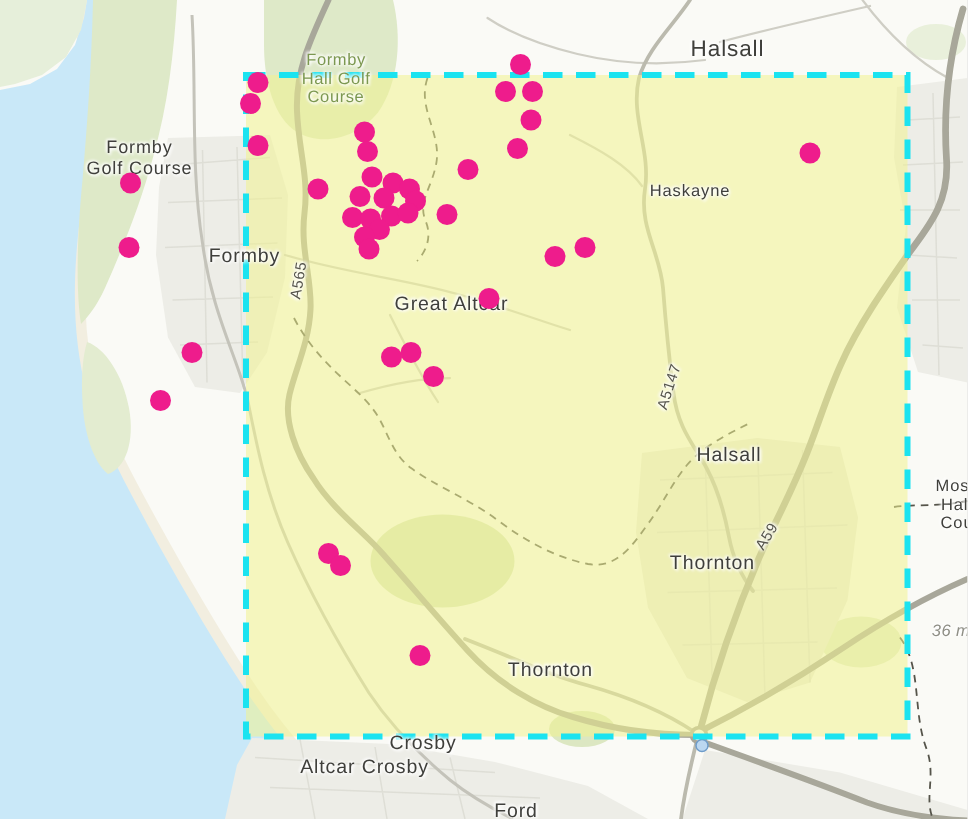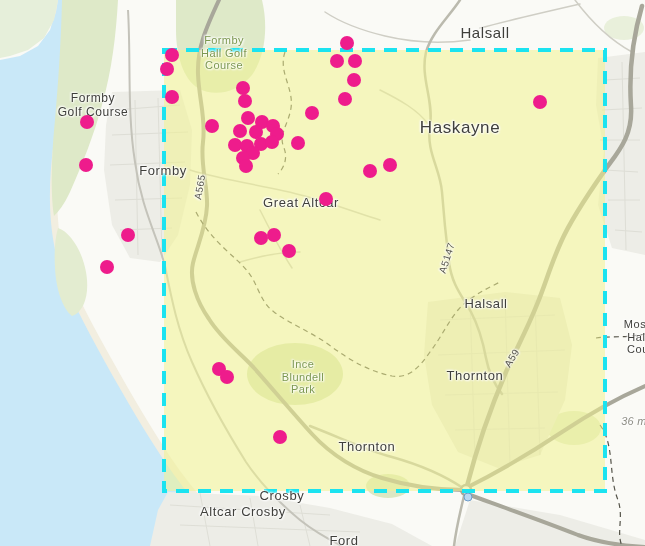--- a/index.html
+++ b/index.html
@@ -100,30 +100,29 @@
     </g>
 
     <rect id="sel-fill" x="164" y="50" width="441" height="441" fill="rgba(240,242,144,0.55)"></rect>
     <rect id="sel-border" fill="none" stroke-width="4" stroke-dasharray="13 9" x="164" y="50" width="441" height="441" stroke="#1BE3F0"></rect>
   </svg>
 
   <div id="labels">
       <div class="label place" style="left: 93px; top: 106px; font-size: 12px;"><span>Formby</span><br><span>Golf Course</span></div>
       <div class="label green" style="left: 224px; top: 53px; font-size: 11px;"><span>Formby</span><br><span>Hall Golf</span><br><span>Course</span></div>
       <div class="label place" style="left: 485px; top: 33px; font-size: 15px;"><span>Halsall</span></div>
-      <div class="label place" style="left: 452px; top: 128px; font-size: 17px; padding-left: 16px;"><span>Haskayne</span></div>
+      <div class="label place" style="left: 452px; top: 128px; font-size: 11px; padding-left: 16px;"><span>Haskayne</span></div>
       <div class="label place" style="left: 163px; top: 171px; font-size: 13px;"><span>Formby</span></div>
       <div class="label place" style="left: 301px; top: 203px; font-size: 13px;"><span>Great Altcar</span></div>
       <div class="label place" style="left: 486px; top: 304px; font-size: 13px;"><span>Halsall</span></div>
       <div class="label place" style="left: 475px; top: 376px; font-size: 13px;"><span>Thornton</span></div>
       <div class="label place" style="left: 367px; top: 447px; font-size: 13px;"><span>Thornton</span></div>
       <div class="label place" style="left: 282px; top: 496px; font-size: 13px;"><span>Crosby</span></div>
       <div class="label place" style="left: 243px; top: 512px; font-size: 13px;"><span>Altcar Crosby</span></div>
       <div class="label place" style="left: 344px; top: 541px; font-size: 13px;"><span>Ford</span></div>
-      <div class="label green" style="left: 303px; top: 377px; font-size: 11px;"><span>Ince</span><br><span>Blundell</span><br><span>Park</span></div>
       <div class="label place" style="left: 638px; top: 337px; font-size: 11px;"><span>Moss</span><br><span>Hall</span><br><span>Cou</span></div>
       <div class="label road" style="left: 200px; top: 187px; font-size: 10px; transform: translate(-50%, -50%) rotate(-80deg);"><span>A565</span></div>
       <div class="label road" style="left: 447px; top: 258px; font-size: 10px; transform: translate(-50%, -50%) rotate(-72deg);"><span>A5147</span></div>
       <div class="label road" style="left: 512px; top: 358px; font-size: 10px; transform: translate(-50%, -50%) rotate(-58deg);"><span>A59</span></div>
       <div class="label contour" style="left: 634px; top: 421px; font-size: 11px;"><span>36 m</span></div>
     </div>
   <div id="markers">
       <div class="marker" style="left: 87px; top: 122px; height: 14px; width: 14px; background: rgb(238, 28, 140);"></div>
       <div class="marker" style="left: 86px; top: 165px; height: 14px; width: 14px; background: rgb(238, 28, 140);"></div>
       <div class="marker" style="left: 128px; top: 235px; height: 14px; width: 14px; background: rgb(238, 28, 140);"></div>

